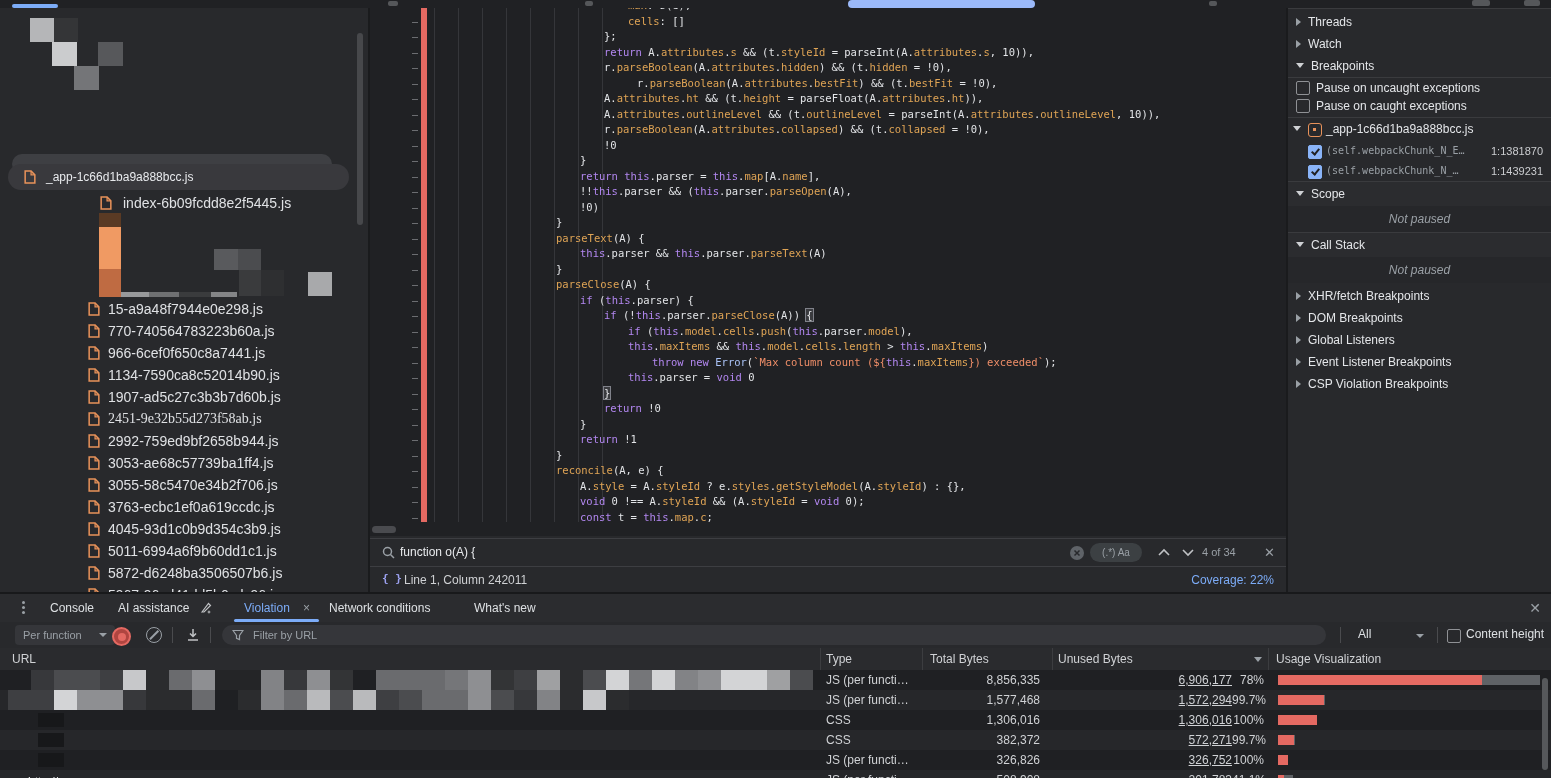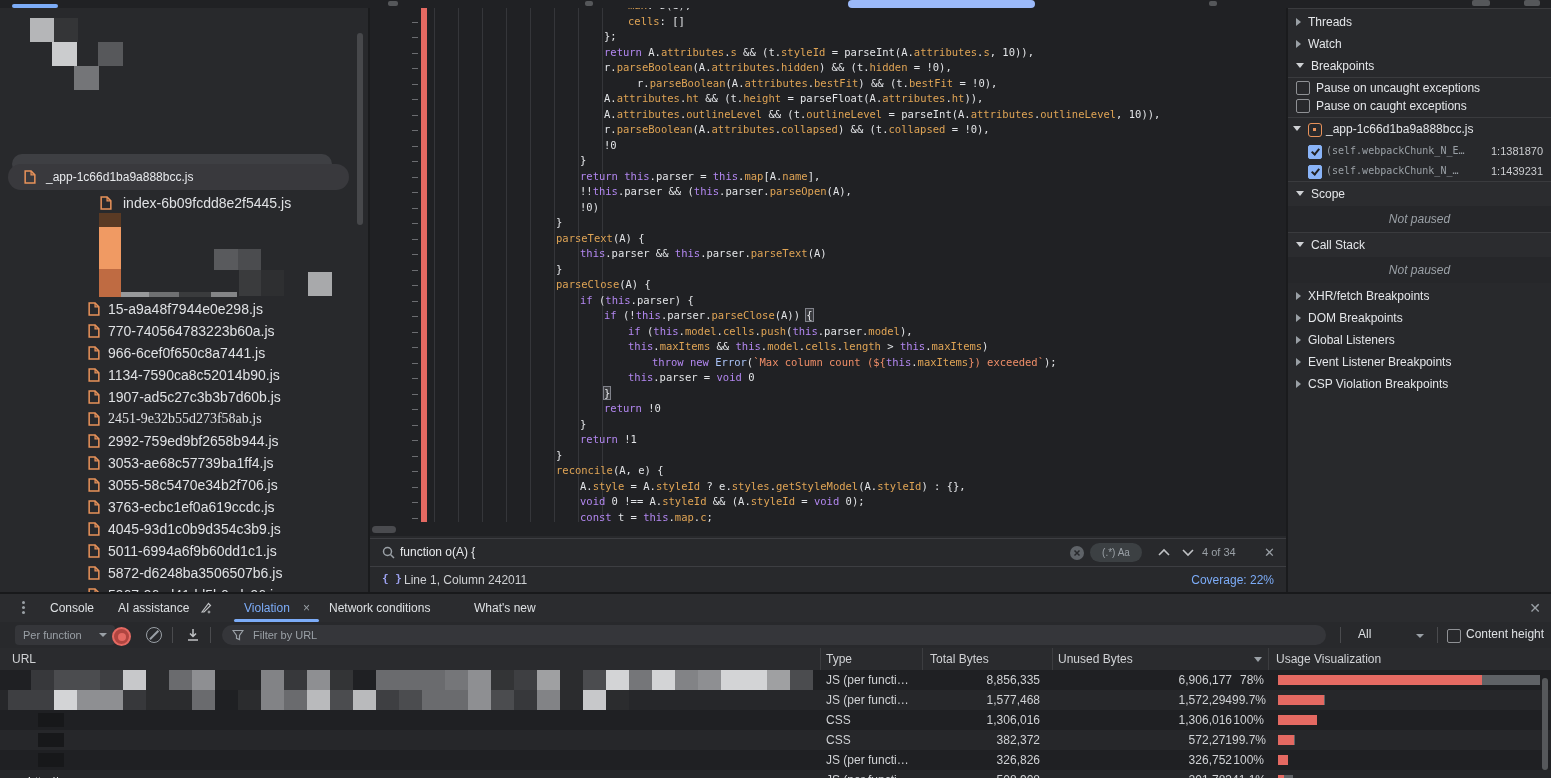--- a/index.html
+++ b/index.html
@@ -81,21 +81,21 @@
   #clear-btn::after{content:"";position:absolute;left:1px;top:5.5px;width:12px;height:1.5px;background:#9aa0a6;transform:rotate(-45deg);}
   #filter-pill{left:222px;top:3px;width:1104px;height:20px;border-radius:10px;line-height:20px;}
   
   #cov-table-header{position:absolute;left:0;top:54px;width:100%;height:22px;background:#2a2b2e;
                     border-bottom:1px solid #3c3d40;color:#d0d2d5;font-size:12px;line-height:22px;}
   .colborder{position:absolute;top:54px;bottom:0;width:1px;background:#3c3d40;}
   #cov-rows{position:absolute;left:0;top:76px;width:100%;height:108px;overflow:hidden;}
   .cov-row{position:absolute;left:0;width:100%;height:20px;line-height:20px;font-size:12px;color:#d0d2d5;overflow:hidden;}
   .cov-row .type{position:absolute;left:826px;white-space:nowrap;}
   .cov-row .total{position:absolute;left:922px;width:118px;text-align:right;}
-  .cov-row .unused{position:absolute;left:1052px;width:180px;text-align:right;}
+  .cov-row .unused{position:absolute;left:1052px;width:180px;text-align:right;text-decoration:underline;}
   .cov-row .pct{position:absolute;left:1232px;width:32px;text-align:right;}
   .bar{position:absolute;left:1278px;top:5px;height:10px;}
   .bar .red{position:absolute;left:0;top:0;height:10px;background:#e46962;}
   .bar .used{position:absolute;top:0;height:10px;background:#5f6266;}
   .mosaic{position:absolute;left:8px;top:0;height:20px;overflow:hidden;white-space:nowrap;font-size:0;}
   .mosaic span{display:inline-block;width:23px;height:20px;}
   .urlblock{position:absolute;left:38px;top:3px;width:26px;height:14px;background:#17181a;}
   .urltext{position:absolute;left:28px;top:2px;color:#f2f3f5;font-size:12px;white-space:nowrap;}
   #drawer-scrollthumb{position:absolute;left:1542px;top:84px;width:6px;height:92px;background:#56585b;border-radius:3px;}
   #drawer-close{position:absolute;right:10px;top:0;color:#9aa0a6;font-size:14px;line-height:28px;}

